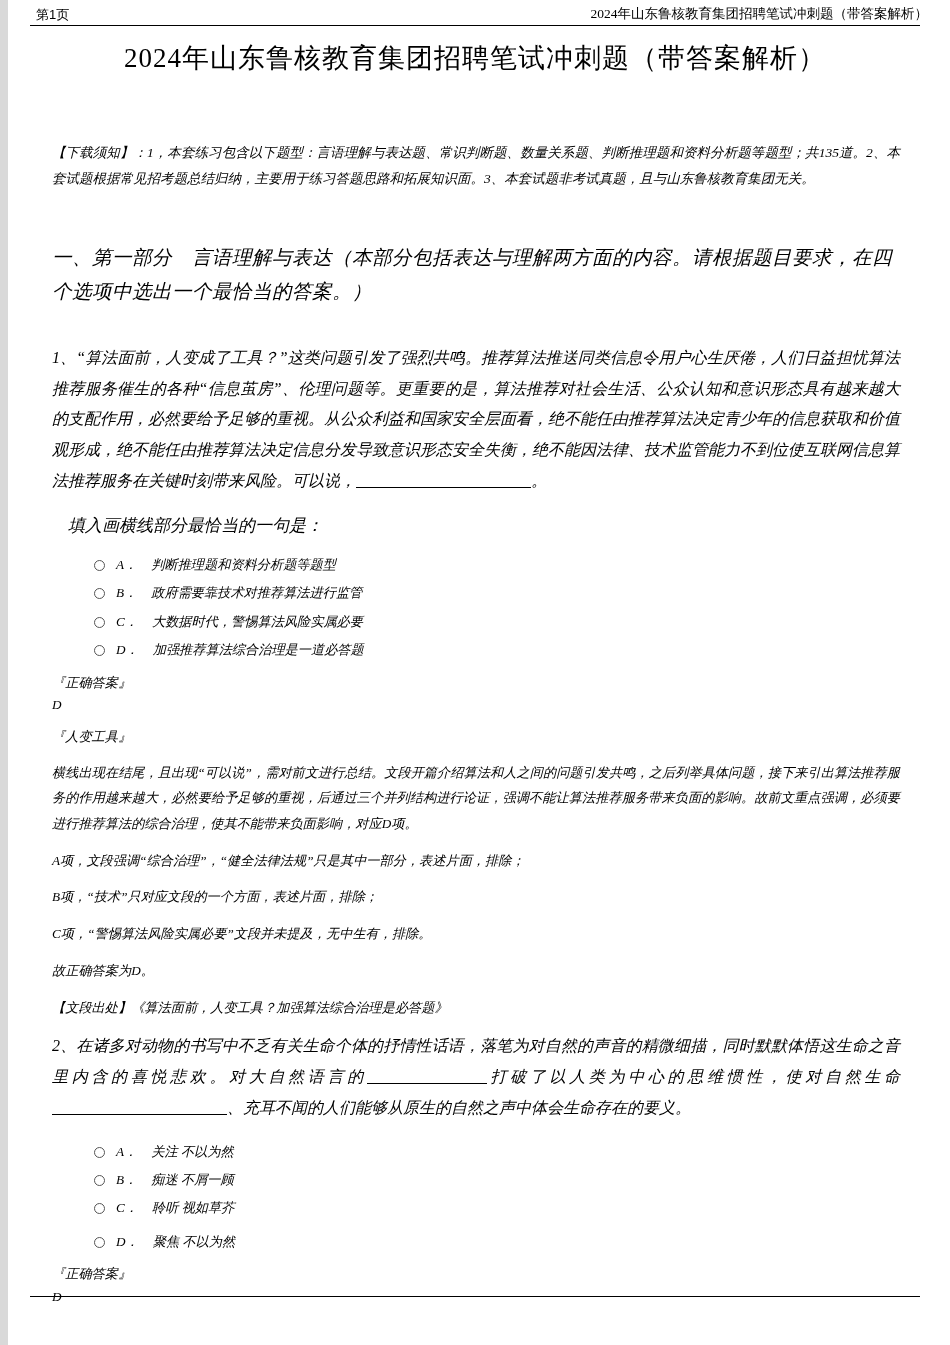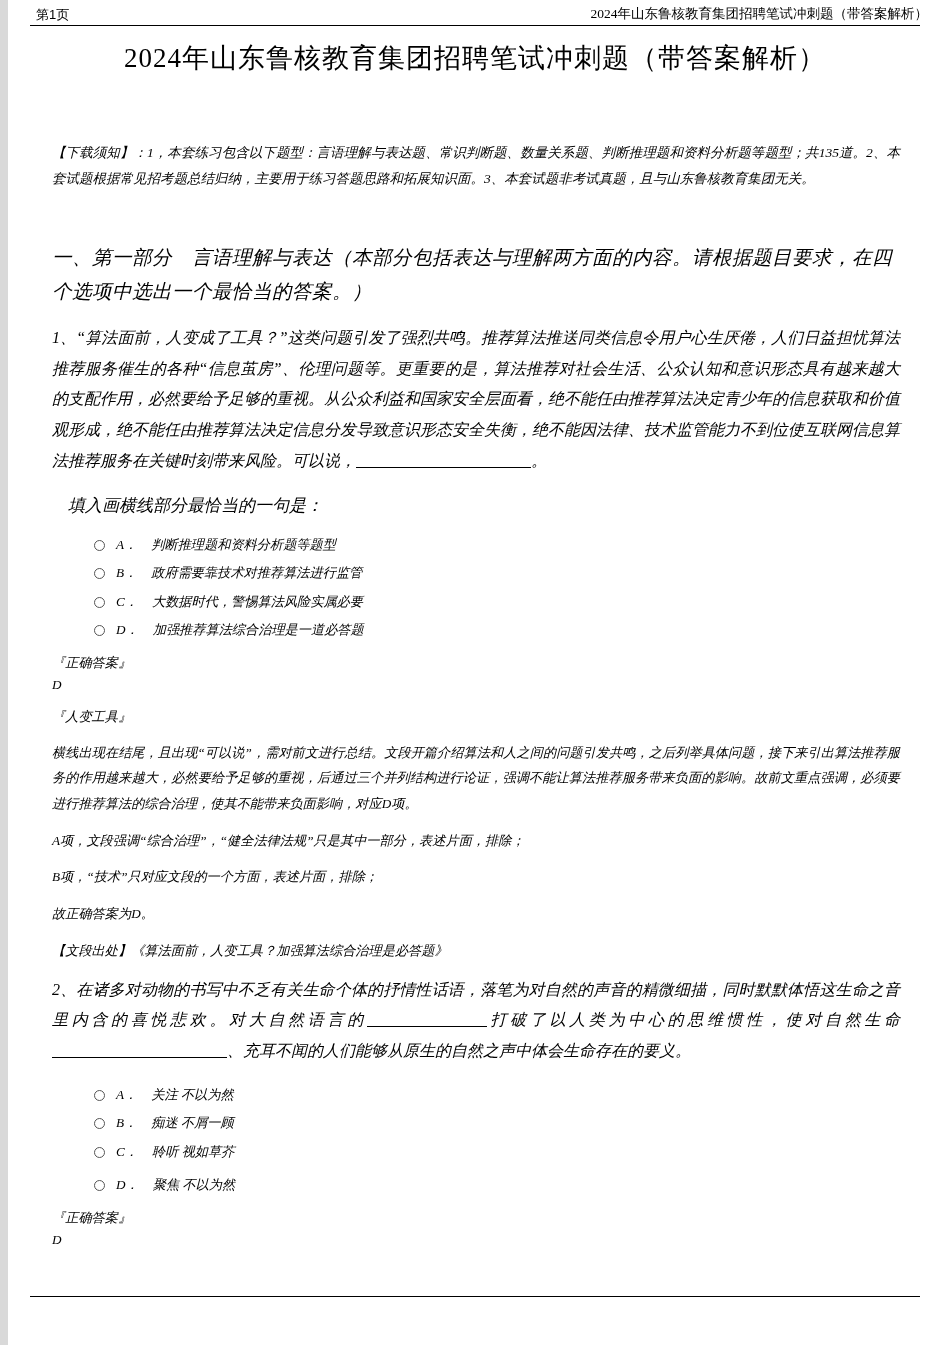--- a/index.html
+++ b/index.html
@@ -82,21 +82,21 @@
   }
   .notice {
     font-size: 13.5px;
     line-height: 1.95;
     text-align: justify;
     margin-bottom: 48px;
   }
   .section-title {
     font-size: 19.5px;
     line-height: 1.75;
-    margin-bottom: 14px;
+    margin-bottom: 34px;
     letter-spacing: 0.5px;
   }
   .q-stem {
     font-size: 16px;
     line-height: 1.92;
     text-align: justify;
     margin-bottom: 14px;
   }
   .q-prompt {
     font-size: 17px;
@@ -236,20 +236,21 @@
       </div>
 
       <div class="ans-label">『正确答案』</div>
       <div class="ans-value">D</div>
 
       <div class="ans-label">『人变工具』</div>
 
       <div class="para">横线出现在结尾，且出现“可以说”，需对前文进行总结。文段开篇介绍算法和人之间的问题引发共鸣，之后列举具体问题，接下来引出算法推荐服务的作用越来越大，必然要给予足够的重视，后通过三个并列结构进行论证，强调不能让算法推荐服务带来负面的影响。故前文重点强调，必须要进行推荐算法的综合治理，使其不能带来负面影响，对应D项。</div>
       <div class="para">A项，文段强调“综合治理”，“健全法律法规”只是其中一部分，表述片面，排除；</div>
       <div class="para">B项，“技术”只对应文段的一个方面，表述片面，排除；</div>
+      <div class="para">C项，“警惕算法风险实属必要”文段并未提及，无中生有，排除。</div>
       <div class="para">故正确答案为D。</div>
 
       <div class="para"><span>【文段出处】</span><span>《算法面前，人变工具？加强算法综合治理是必答题》</span></div>
     </div>
 
     <div>
       <div class="q-stem"><span>2、在诸多对动物的书写中不乏有关生命个体的抒情性话语，落笔为对自然的声音的精微细描，同时默默体悟这生命之音里内含的喜悦悲欢。对大自然语言的</span><span class="blank b-mid2"></span><span>打破了以人类为中心的思维惯性，使对自然生命</span><span class="blank b-long"></span><span>、充耳不闻的人们能够从原生的自然之声中体会生命存在的要义。</span></div>
 
 
       <div class="options">

